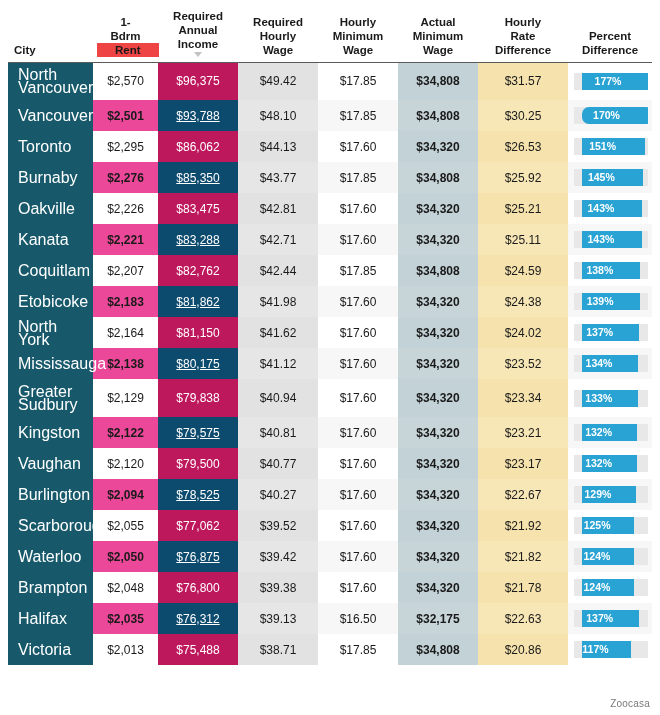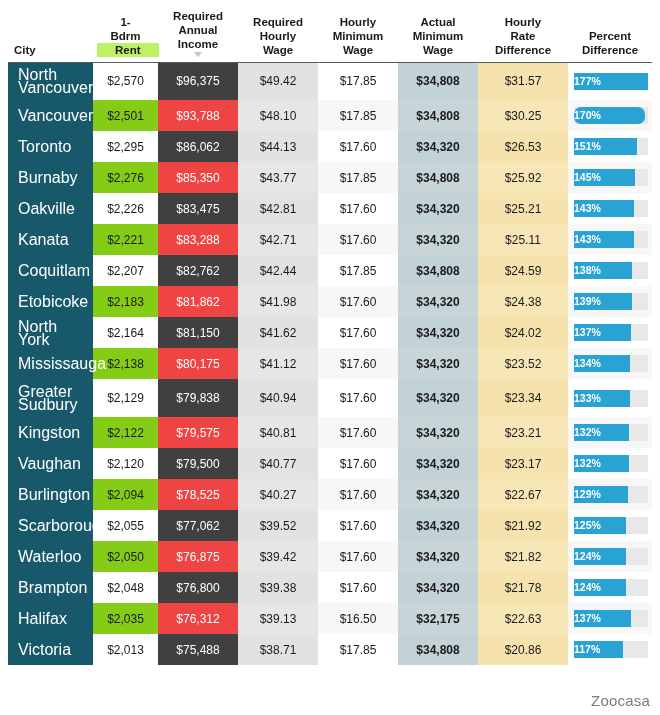--- a/index.html
+++ b/index.html
@@ -41,21 +41,21 @@
     background: #ffffff;
     border-bottom: 1.5px solid #5a5a5a;
     height: 62px;
     box-sizing: border-box;
   }
   thead th.th-city {
     text-align: left;
     padding-left: 6px;
   }
   .hl-rent {
-    background: #bef264;
+    background: #ef4444;
     padding: 0 18px;
     display: inline-block;
   }
   .sort-caret {
     display: block;
     margin: 1px auto 0 auto;
     width: 0;
     height: 0;
     border-left: 4.5px solid transparent;
     border-right: 4.5px solid transparent;
@@ -76,24 +76,24 @@
   td.c-city {
     background: #17596b;
     color: #ffffff;
     text-align: left;
     padding-left: 10px;
     white-space: normal;
     line-height: 13px;
     font-size: 16px;
   }
   td.c-rent      { background: #ffffff; color: #1a1a1a; }
-  tbody tr.alt td.c-rent { background: #84cc16; }
-
-  td.c-income    { background: #404040; color: #ffffff; }
-  tbody tr.alt td.c-income { background: #ef4444; }
+  tbody tr.alt td.c-rent { background: #ec4899; font-weight: bold; }
+
+  td.c-income    { background: #be185d; color: #ffffff; }
+  tbody tr.alt td.c-income { background: #0c4a6e; text-decoration: underline; }
 
   td.c-reqwage   { background: #e2e2e2; color: #1a1a1a; }
   tbody tr.alt td.c-reqwage { background: #e6e6e6; }
 
   td.c-minwage   { background: #ffffff; color: #1a1a1a; }
   tbody tr.alt td.c-minwage { background: #f7f7f7; }
 
   td.c-actualmin { background: #c3d2d6; color: #1a1a1a; font-weight: bold; }
   tbody tr.alt td.c-actualmin { background: #c7d5d9; }
 
@@ -106,39 +106,39 @@
   
   .bar-track {
     position: relative;
     width: 100%;
     height: 17px;
     background: #e8e8e8;
     overflow: hidden;
   }
   .bar-fill {
     position: absolute;
-    left: 0;
+    left: 8px;
     top: 0;
     bottom: 0;
     background: #29a3d4;
     color: #ffffff;
     font-size: 10.5px;
     font-weight: bold;
-    text-align: left;
+    text-align: center;
     line-height: 17px;
     padding-right: 22px;
     box-sizing: border-box;
   }
 
   
   .credit {
     position: absolute;
     right: 10px;
     bottom: 6px;
-    font-size: 15px;
+    font-size: 10px;
     color: #7a7a7a;
     letter-spacing: .2px;
   }
 </style>
 </head>
 <body>
 
 <div id="wrap">
   <table class="rent-table">
     <colgroup>

